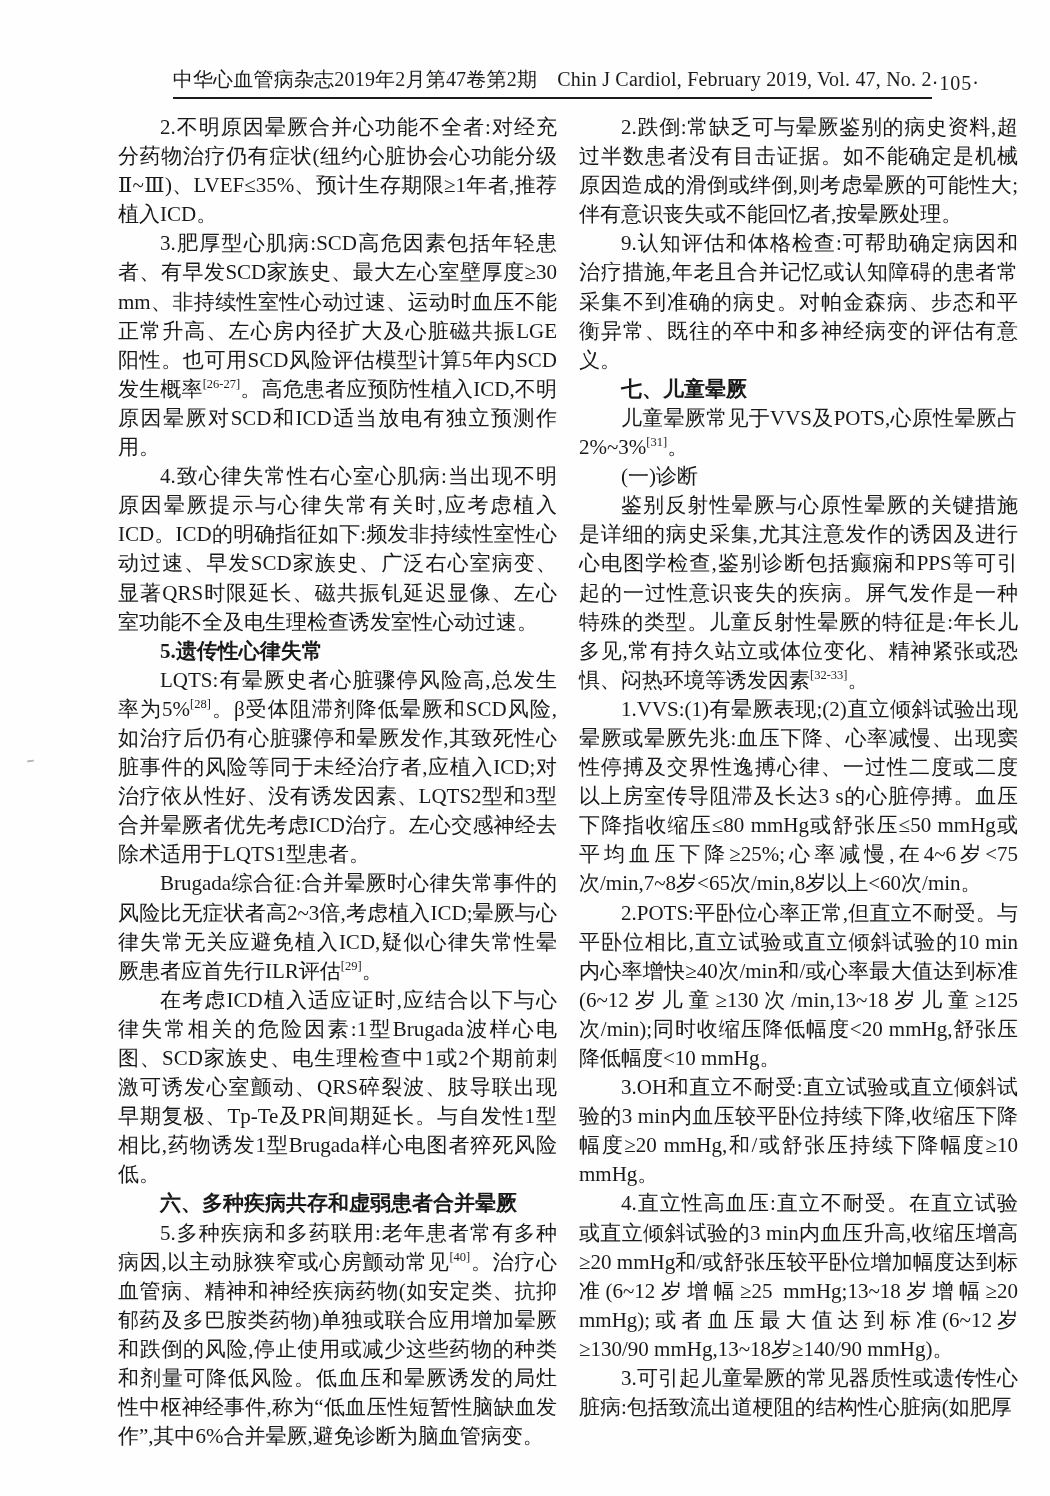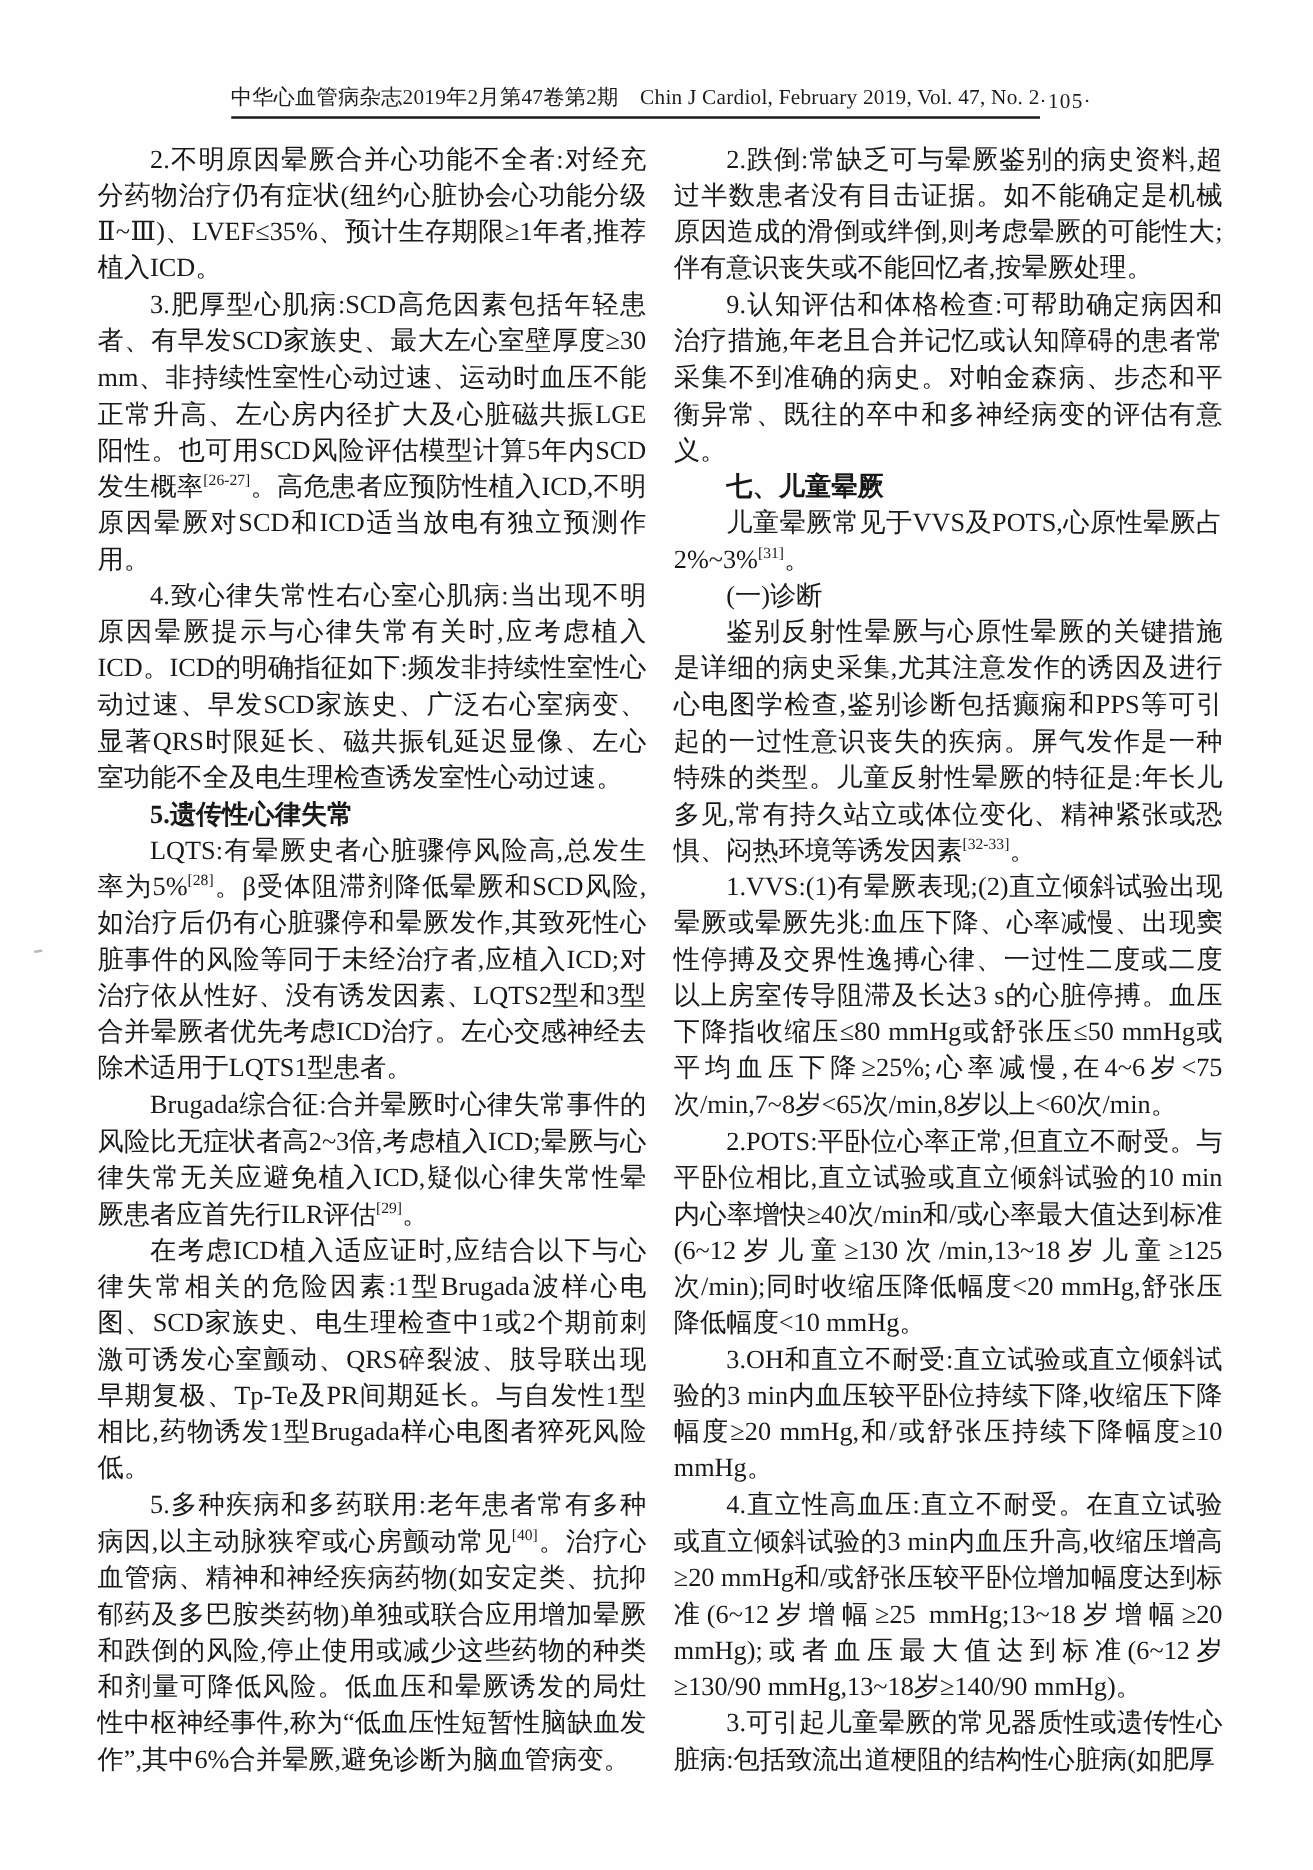--- a/index.html
+++ b/index.html
@@ -8,40 +8,41 @@
     background:#ffffff;
     font-family:"Liberation Serif","DejaVu Serif",serif;
     color:#1b1b1b;
     position:relative;
     overflow:hidden;
   }
   .page{position:absolute;inset:0;background:#fefefe;}
   
   .header{
     position:absolute;top:66px;left:78px;right:70px;
-    display:flex;justify-content:center;align-items:flex-end;
-    font-size:17px;
+    display:flex;justify-content:flex-end;align-items:flex-end;
+    font-size:20px;
   }
   .journal-info{
     border-bottom:2px solid #1c1c1c;
     padding-bottom:4px;
     letter-spacing:.2px;
     white-space:nowrap;
   }
   .page-number{
     padding-bottom:4px;
     letter-spacing:1px;
   }
   
   .columns{position:absolute;top:113px;left:78px;width:900px;height:1310px;}
   .col{
     position:absolute;top:0;width:439px;
     font-size:21px;line-height:29.1px;
     text-align:justify;
     color:#191919;
+    margin-left:40px;
   }
   .col-left{left:0;}
   .col-right{left:461px;}
   .para{margin:0;text-indent:2em;}
   .para.heading{font-weight:bold;}
   sup{
     font-size:12.5px;
     vertical-align:super;
     line-height:0;
     letter-spacing:0;
@@ -66,20 +67,21 @@
 
   <div class="columns">
     <div class="col col-left">
         <p class="para"><span>2.不明原因晕厥合并心功能不全者:对经充分药物治疗仍有症状(纽约心脏协会心功能分级Ⅱ~Ⅲ)、LVEF≤35%、预计生存期限≥1年者,推荐植入ICD。</span></p>
         <p class="para"><span>3.肥厚型心肌病:SCD高危因素包括年轻患者、有早发SCD家族史、最大左心室壁厚度≥30 mm、非持续性室性心动过速、运动时血压不能正常升高、左心房内径扩大及心脏磁共振LGE阳性。也可用SCD风险评估模型计算5年内SCD发生概率</span><sup>[26-27]</sup><span>。高危患者应预防性植入ICD,不明原因晕厥对SCD和ICD适当放电有独立预测作用。</span></p>
         <p class="para"><span>4.致心律失常性右心室心肌病:当出现不明原因晕厥提示与心律失常有关时,应考虑植入ICD。ICD的明确指征如下:频发非持续性室性心动过速、早发SCD家族史、广泛右心室病变、显著QRS时限延长、磁共振钆延迟显像、左心室功能不全及电生理检查诱发室性心动过速。</span></p>
         <p class="para heading"><span>5.遗传性心律失常</span></p>
         <p class="para"><span>LQTS:有晕厥史者心脏骤停风险高,总发生率为5%</span><sup>[28]</sup><span>。β受体阻滞剂降低晕厥和SCD风险,如治疗后仍有心脏骤停和晕厥发作,其致死性心脏事件的风险等同于未经治疗者,应植入ICD;对治疗依从性好、没有诱发因素、LQTS2型和3型合并晕厥者优先考虑ICD治疗。左心交感神经去除术适用于LQTS1型患者。</span></p>
         <p class="para"><span>Brugada综合征:合并晕厥时心律失常事件的风险比无症状者高2~3倍,考虑植入ICD;晕厥与心律失常无关应避免植入ICD,疑似心律失常性晕厥患者应首先行ILR评估</span><sup>[29]</sup><span>。</span></p>
         <p class="para"><span>在考虑ICD植入适应证时,应结合以下与心律失常相关的危险因素:1型Brugada波样心电图、SCD家族史、电生理检查中1或2个期前刺激可诱发心室颤动、QRS碎裂波、肢导联出现早期复极、Tp-Te及PR间期延长。与自发性1型相比,药物诱发1型Brugada样心电图者猝死风险低。</span></p>
+        <p class="para heading"><span>六、多种疾病共存和虚弱患者合并晕厥</span></p>
         <p class="para"><span>5.多种疾病和多药联用:老年患者常有多种病因,以主动脉狭窄或心房颤动常见</span><sup>[40]</sup><span>。治疗心血管病、精神和神经疾病药物(如安定类、抗抑郁药及多巴胺类药物)单独或联合应用增加晕厥和跌倒的风险,停止使用或减少这些药物的种类和剂量可降低风险。低血压和晕厥诱发的局灶性中枢神经事件,称为“低血压性短暂性脑缺血发作”,其中6%合并晕厥,避免诊断为脑血管病变。</span></p>
       </div>
     <div class="col col-right">
         <p class="para"><span>2.跌倒:常缺乏可与晕厥鉴别的病史资料,超过半数患者没有目击证据。如不能确定是机械原因造成的滑倒或绊倒,则考虑晕厥的可能性大;伴有意识丧失或不能回忆者,按晕厥处理。</span></p>
         <p class="para"><span>9.认知评估和体格检查:可帮助确定病因和治疗措施,年老且合并记忆或认知障碍的患者常采集不到准确的病史。对帕金森病、步态和平衡异常、既往的卒中和多神经病变的评估有意义。</span></p>
         <p class="para heading"><span>七、儿童晕厥</span></p>
         <p class="para"><span>儿童晕厥常见于VVS及POTS,心原性晕厥占2%~3%</span><sup>[31]</sup><span>。</span></p>
         <p class="para"><span>(一)诊断</span></p>
         <p class="para"><span>鉴别反射性晕厥与心原性晕厥的关键措施是详细的病史采集,尤其注意发作的诱因及进行心电图学检查,鉴别诊断包括癫痫和PPS等可引起的一过性意识丧失的疾病。屏气发作是一种特殊的类型。儿童反射性晕厥的特征是:年长儿多见,常有持久站立或体位变化、精神紧张或恐惧、闷热环境等诱发因素</span><sup>[32-33]</sup><span>。</span></p>
         <p class="para"><span>1.VVS:(1)有晕厥表现;(2)直立倾斜试验出现晕厥或晕厥先兆:血压下降、心率减慢、出现窦性停搏及交界性逸搏心律、一过性二度或二度以上房室传导阻滞及长达3 s的心脏停搏。血压下降指收缩压≤80 mmHg或舒张压≤50 mmHg或平均血压下降≥25%;心率减慢,在4~6岁&lt;75次/min,7~8岁&lt;65次/min,8岁以上&lt;60次/min。</span></p>

